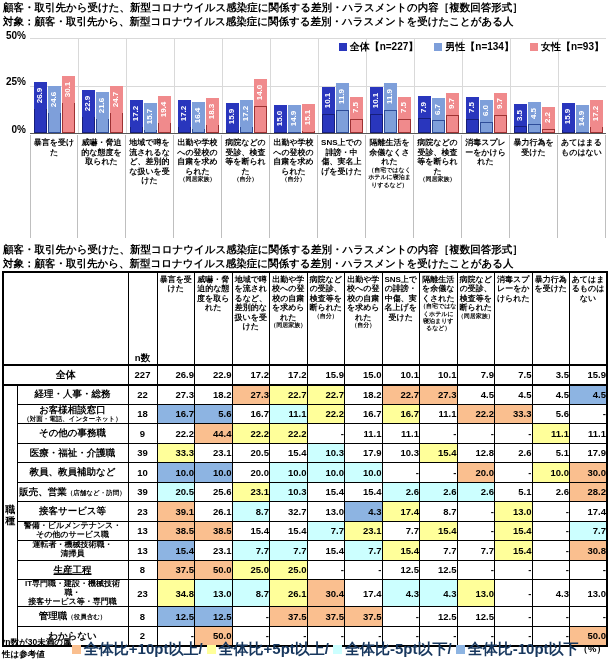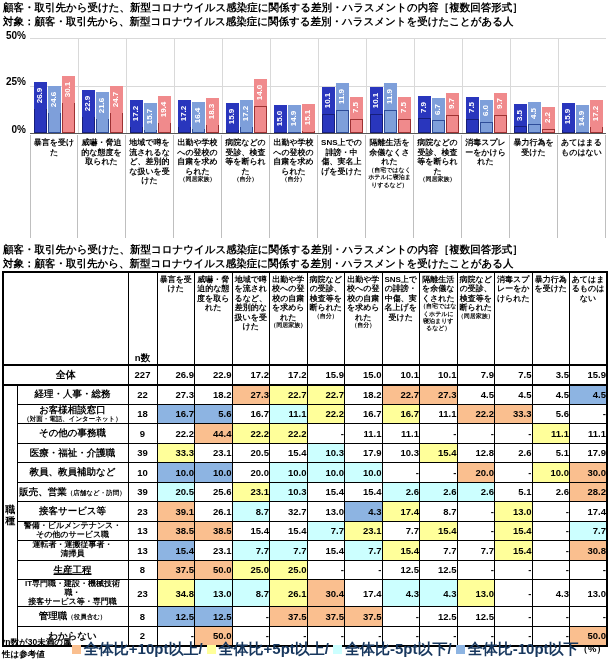--- a/index.html
+++ b/index.html
@@ -224,20 +224,34 @@
         </div>
         <div class="bar" style="left: 545.5px; height: 28.31px; background: rgb(126, 159, 218); border-color: rgb(46, 77, 153);"></div>
         <div class="chip" style="left: 545.5px; height: 27px; bottom: 1.31px; background: rgb(126, 159, 218);">
           <span>14.9</span>
         </div>
         <div class="bar" style="left: 559.5px; height: 32.68px; background: rgb(240, 138, 140); border-color: rgb(158, 49, 50);"></div>
         <div class="chip" style="left: 559.5px; height: 27px; bottom: 5.68px; background: rgb(240, 138, 140);">
           <span>17.2</span>
         </div>
       </div>
+    <div class="legend" id="chart-legend">
+        <div class="item">
+          <span class="sq" style="background: rgb(41, 54, 189);"></span>
+          <span class="lt">全体【n=227】</span>
+        </div>
+        <div class="item">
+          <span class="sq" style="background: rgb(126, 159, 218);"></span>
+          <span class="lt">男性【n=134】</span>
+        </div>
+        <div class="item">
+          <span class="sq" style="background: rgb(240, 138, 140);"></span>
+          <span class="lt">女性【n=93】</span>
+        </div>
+      </div>
     <div class="cats" id="cats">
         <div class="cat">暴言を受けた</div>
         <div class="cat">威嚇・脅迫的な態度を取られた</div>
         <div class="cat">地域で噂を流されるなど、差別的な扱いを受けた</div>
         <div class="cat">出勤や学校への登校の自粛を求められた<span class="sub">（同居家族）</span></div>
         <div class="cat">病院などの受診、検査等を断られた<span class="sub">（自分）</span></div>
         <div class="cat">出勤や学校への登校の自粛を求められた<span class="sub">（自分）</span></div>
         <div class="cat">SNS上での誹謗・中傷、実名上げを受けた</div>
         <div class="cat">隔離生活を余儀なくされた<span class="sub">（自宅ではなくホテルに寝泊まりするなど）</span></div>
         <div class="cat">病院などの受診、検査等を断られた<span class="sub">（同居家族）</span></div>
@@ -424,21 +438,21 @@
             <td class="vcell" style="background: rgb(204, 255, 255);">7.7</td>
             <td class="vcell" style="background: rgb(255, 255, 154);">23.1</td>
             <td class="vcell">7.7</td>
             <td class="vcell" style="background: rgb(255, 255, 154);">15.4</td>
             <td class="vcell">-</td>
             <td class="vcell" style="background: rgb(255, 255, 154);">15.4</td>
             <td class="vcell">-</td>
             <td class="vcell" style="background: rgb(204, 255, 255);">7.7</td>
           </tr>
           <tr class="drow">
-            <td class="rlabel two"><span>運転者・運搬従事者・</span><br><span>清掃員</span></td>
+            <td class="rlabel two"><span>運転者・機械技術職・</span><br><span>清掃員</span></td>
             <td class="ncell">13</td>
             <td class="vcell" style="background: rgb(141, 180, 226);">15.4</td>
             <td class="vcell">23.1</td>
             <td class="vcell" style="background: rgb(204, 255, 255);">7.7</td>
             <td class="vcell" style="background: rgb(204, 255, 255);">7.7</td>
             <td class="vcell">15.4</td>
             <td class="vcell" style="background: rgb(204, 255, 255);">7.7</td>
             <td class="vcell" style="background: rgb(255, 255, 154);">15.4</td>
             <td class="vcell">7.7</td>
             <td class="vcell">7.7</td>

